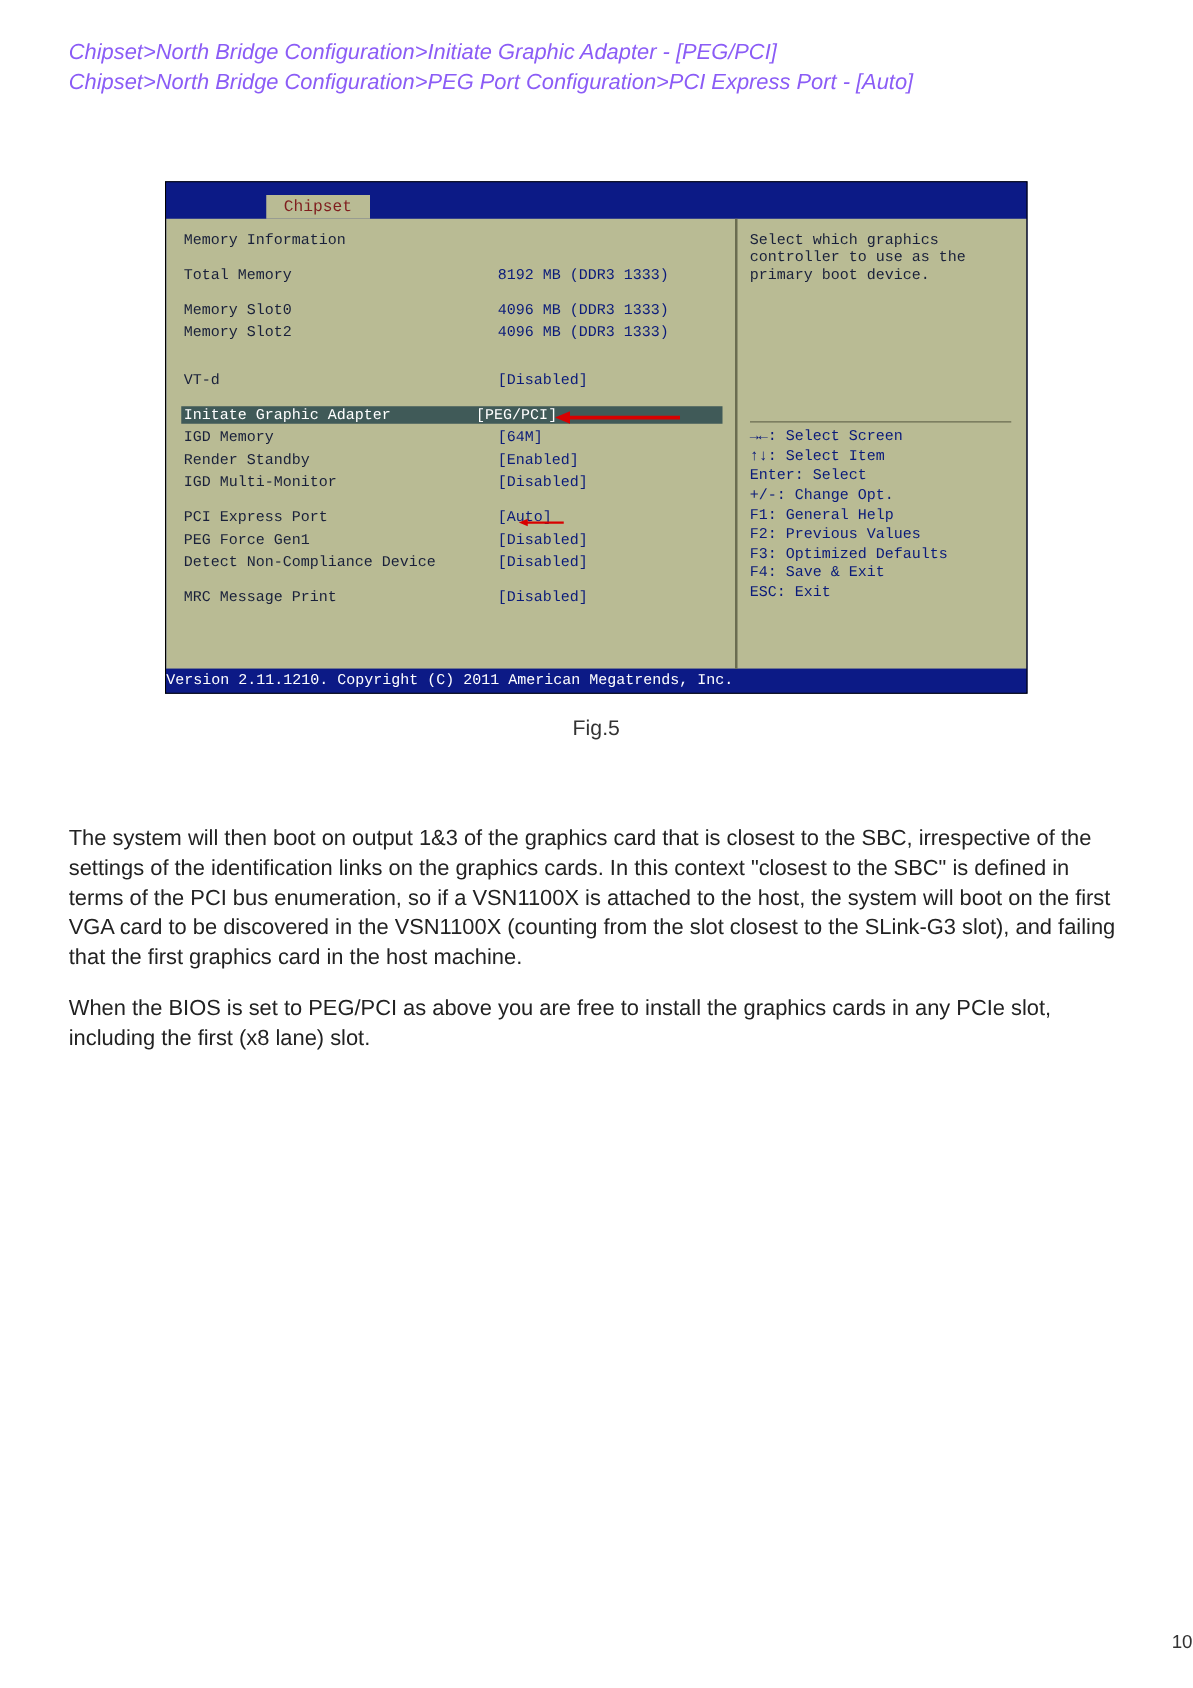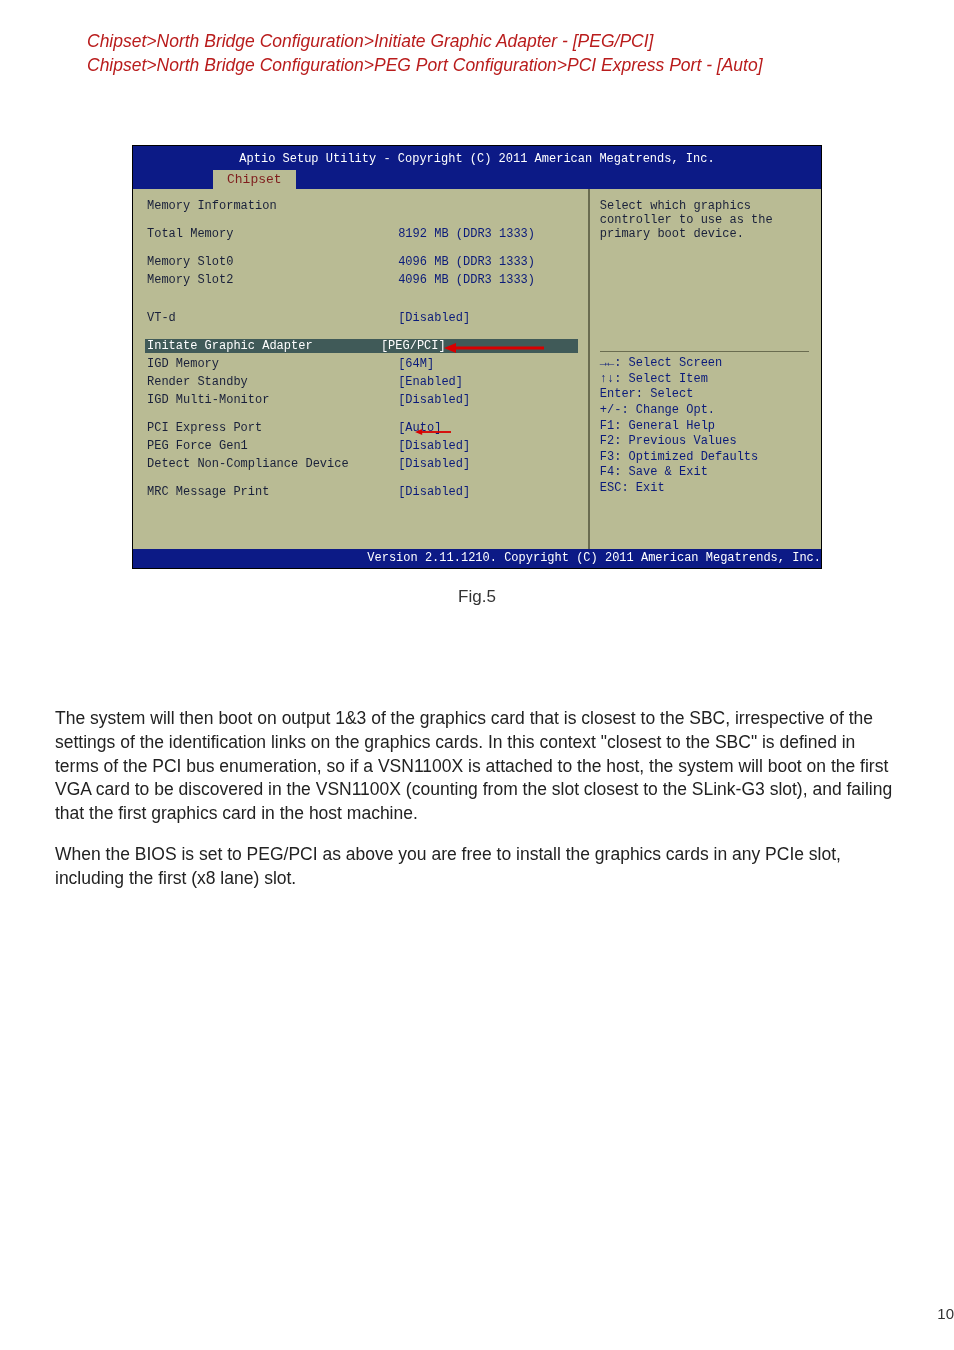--- a/index.html
+++ b/index.html
@@ -9,23 +9,22 @@
     background: #fff;
     font-family: "Segoe UI", "Lucida Sans", Arial, sans-serif;
     color: #333;
     padding: 30px 55px 0 55px;
     position: relative;
   }
   .breadcrumbs {
     font-style: italic;
     font-size: 17.5px;
     line-height: 1.35;
-    color: #b91c1c;
+    color: #8b5cf6;
     margin-bottom: 68px;
-    margin-left: 32px;
   }
   .bios-shot {
     width: 690px;
     margin: 0 auto;
     border: 1px solid #000;
     background: #0f1c8a;
     font-family: "Courier New", monospace;
     font-size: 12px;
   }
   .bios-header {
@@ -73,21 +72,21 @@
     display: flex;
     margin: 0 -2px 4px -2px;
     padding: 0 2px;
   }
   .hl-row .bios-value { color: #fff; }
   .help-list { color: #0a1a7a; font-size: 12px; line-height: 1.3; }
   .divider { border-top: 1px solid #6a6c50; margin: 110px 0 4px 0; }
   .bios-footer {
     background: #0c1a86;
     color: #fff;
-    text-align: right;
+    text-align: left;
     padding: 2px 0 3px 0;
     font-size: 12px;
   }
   .arrow-svg {
     position: absolute;
     left: 310px;
     width: 102px;
     height: 14px;
   }
   .arrow-1 { top: 152px; }
@@ -95,21 +94,21 @@
   .caption {
     text-align: center;
     font-size: 17px;
     color: #333;
     margin: 18px 0 0 0;
   }
   .body-text {
     font-size: 17.5px;
     line-height: 1.35;
     color: #222;
-    margin-top: 100px;
+    margin-top: 66px;
   }
   .body-text p { margin-bottom: 18px; }
   .page-number {
     position: absolute;
     bottom: 28px;
     left: 0;
     width: 954px;
     text-align: right;
     font-size: 15px;
     color: #333;
@@ -120,21 +119,20 @@
 <body>
 
 <div class="breadcrumbs">
   <div>Chipset&gt;North Bridge Configuration&gt;Initiate Graphic Adapter  - [PEG/PCI]</div>
   <div>Chipset&gt;North Bridge Configuration&gt;PEG Port Configuration&gt;PCI Express Port - [Auto]</div>
 </div>
 
 <div class="bios-shot">
 
   <div class="bios-header">
-    <div>Aptio Setup Utility - Copyright (C) 2011 American Megatrends, Inc.</div>
     <div style="text-align:left; padding-left:80px;">
       <span class="bios-tab">Chipset</span>
     </div>
   </div>
 
   <div class="bios-body">
     <div class="bios-left">
 
       <div class="bios-row">
           <span class="bios-label">Memory Information</span>

